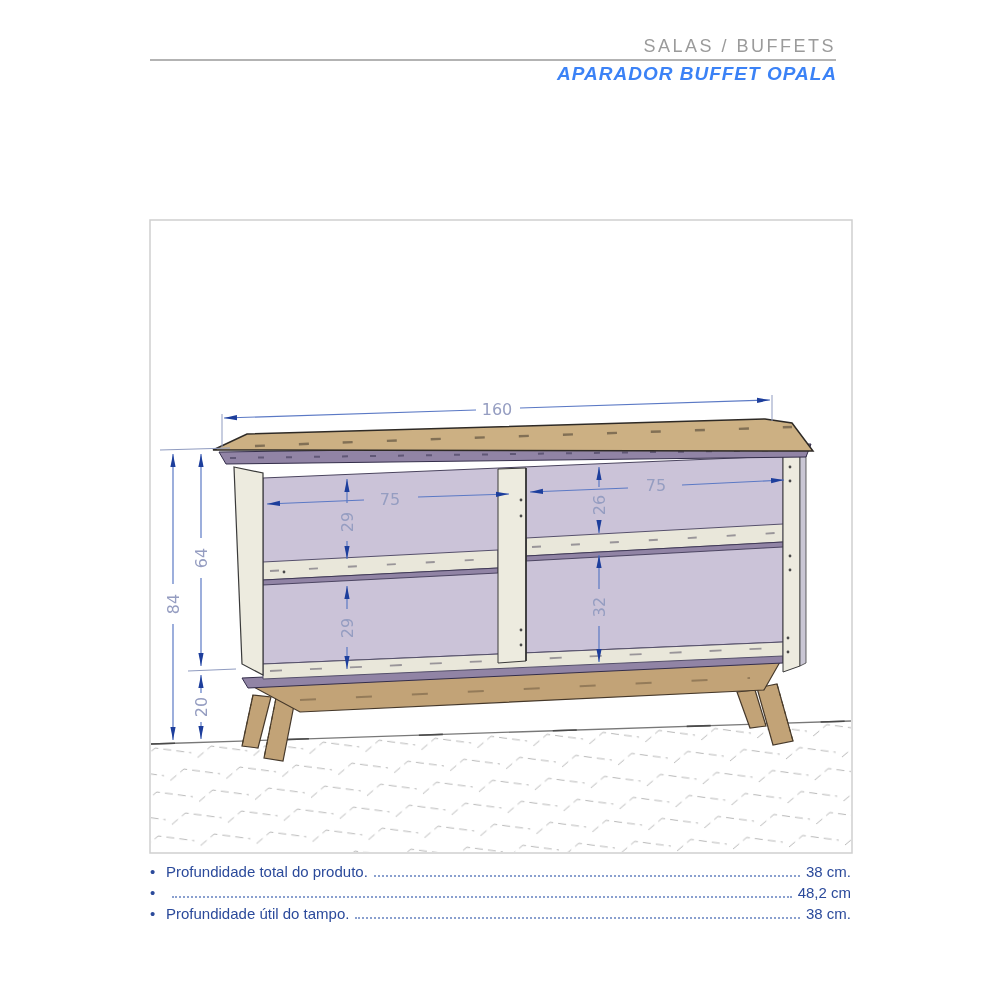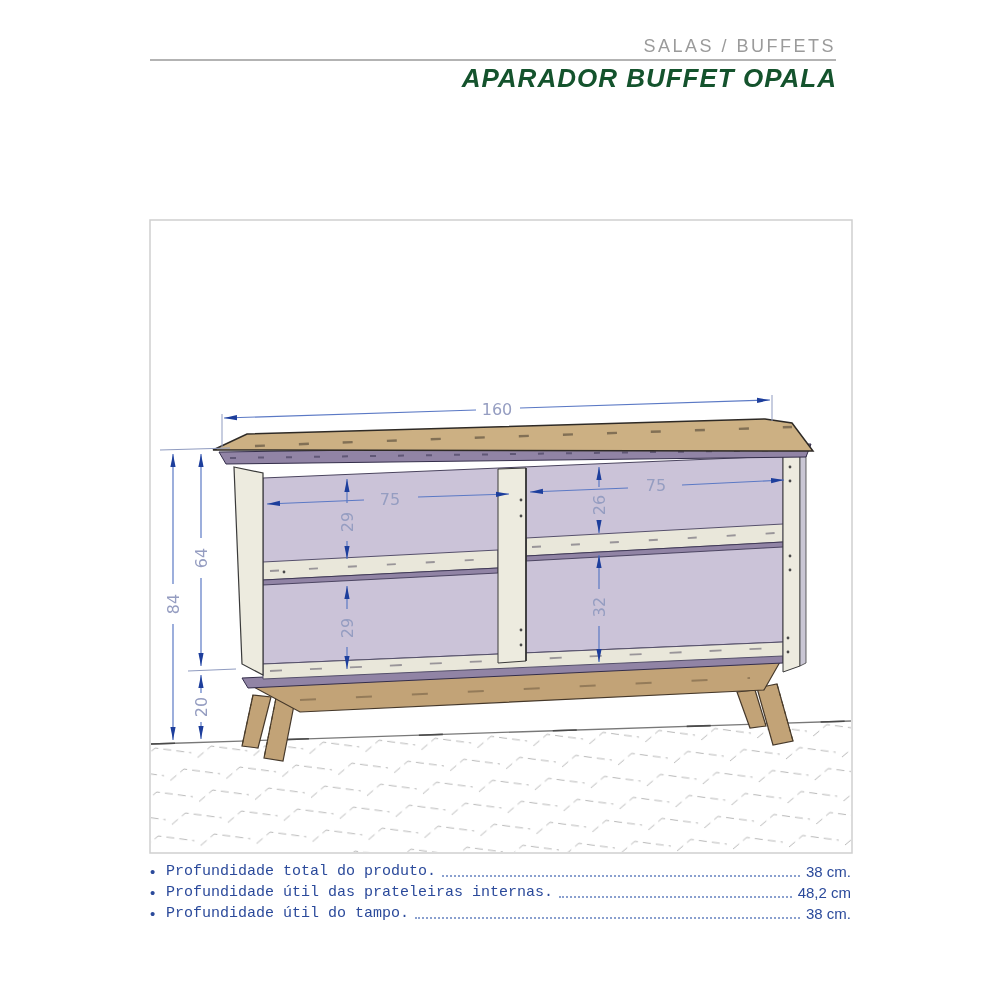--- a/index.html
+++ b/index.html
@@ -2,32 +2,32 @@
 <html><head>
 <meta charset="utf-8">
 <style>
   html,body{margin:0;padding:0;background:#ffffff;}
   .page{position:relative;width:983px;height:1000px;background:#fff;overflow:hidden;
         font-family:"Liberation Sans", sans-serif;}
   
   .cat{position:absolute;top:36px;right:147px;font-size:18px;color:#9b9b9b;
        letter-spacing:2.5px;white-space:nowrap;}
   .rule{position:absolute;top:59px;left:150px;right:147px;border-top:2px solid #b3b3b3;height:0;}
-  .title{position:absolute;top:63px;right:146px;font-size:26px;font-weight:bold;font-style:italic;
-         color:#14532d;letter-spacing:1px;white-space:nowrap;}
+  .title{position:absolute;top:63px;right:146px;font-size:19px;font-weight:bold;font-style:italic;
+         color:#3b82f6;letter-spacing:1px;white-space:nowrap;}
   
   .art{position:absolute;left:0;top:0;}
   .dimtxt{fill:#959dc1;font-family:"DejaVu Sans", sans-serif;font-size:16px;}
   .dimline{stroke:#5b79c5;stroke-width:1.2;fill:none;}
   .tick{stroke:#8f9bc0;stroke-width:1;fill:none;}
   
   .specs{position:absolute;left:150px;right:132px;top:860px;color:#2b4a9b;font-size:15px;}
   .spec-row{display:flex;align-items:flex-end;height:21px;}
   .bullet{width:16px;text-align:left;font-size:15px;line-height:18px;}
-  .spec-label{white-space:nowrap;line-height:18px;font-family:Liberation Mono, monospace;}
+  .spec-label{white-space:nowrap;line-height:18px;}
   .leader{flex:1;border-bottom:2px dotted #8aa0cf;margin:0 6px 4px 6px;height:12px;}
   .spec-value{white-space:nowrap;line-height:18px;}
 </style>
 </head>
 <body>
 
 <div class="page">
 
   <div class="cat">SALAS / BUFFETS</div>
   <div class="rule"></div>
@@ -176,21 +176,20 @@
 
   <div class="specs">
     <div class="spec-row">
       <span class="bullet">•</span>
       <span class="spec-label">Profundidade total do produto.</span>
       <span class="leader"></span>
       <span class="spec-value">38 cm.</span>
     </div>
     <div class="spec-row">
       <span class="bullet">•</span>
-      <span class="spec-label">Profundidade útil das prateleiras internas.</span>
       <span class="leader"></span>
       <span class="spec-value">48,2 cm</span>
     </div>
     <div class="spec-row">
       <span class="bullet">•</span>
       <span class="spec-label">Profundidade útil do tampo.</span>
       <span class="leader"></span>
       <span class="spec-value">38 cm.</span>
     </div>
   </div>

